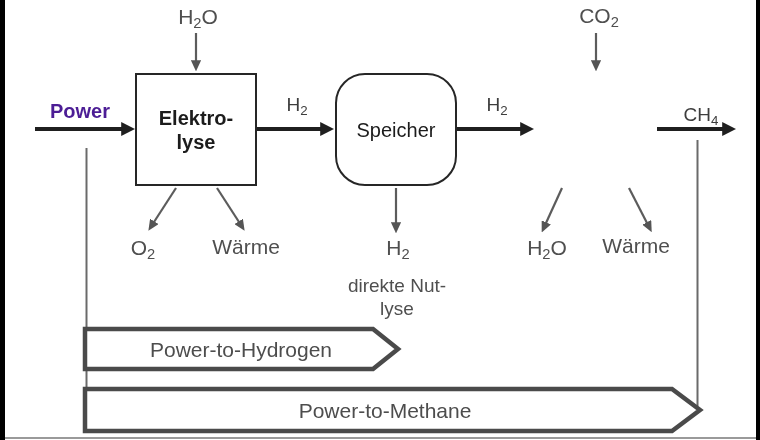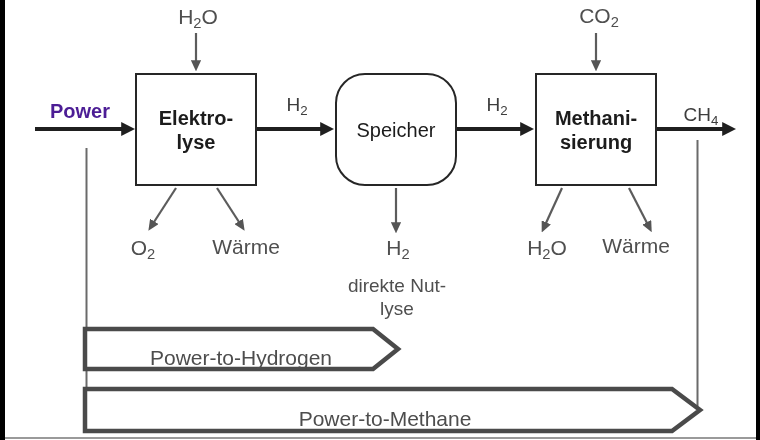--- a/index.html
+++ b/index.html
@@ -41,21 +41,21 @@
   .co2-in-label { left:599px; top:4px; }
   .o2-label        { left:143px; top:236px; }
   .waerme1-label   { left:246px; top:235px; }
   .h2-out-label    { left:398px; top:236px; }
   .direct-use-label{ left:397px; top:274px; font-size:19px; line-height:23px; color:#4f4f4f; }
   .h2o-out-label   { left:547px; top:236px; }
   .waerme2-label   { left:636px; top:234px; }
 
   .banner-label {
     transform:translate(-50%,-50%);
-    font-size:21px; color:#4d4d4d; white-space:nowrap;margin-top:8px;
+    font-size:21px; color:#4d4d4d; white-space:nowrap;
   }
   .p2h-label { left:241px; top:350px; }
   .p2m-label { left:385px; top:411px; }
 </style>
 </head>
 <body>
 
 <div class="stage">
 
   <svg class="wires" width="760" height="440" viewBox="0 0 760 440">
@@ -85,22 +85,20 @@
     <line x1="457" y1="129" x2="521" y2="129" stroke="#1f1f1f" stroke-width="4" marker-end="url(#headBlack)"></line>
     <line x1="657" y1="129" x2="723" y2="129" stroke="#1f1f1f" stroke-width="4" marker-end="url(#headBlack)"></line>
 
     <polygon points="85,329 373,329 398,349 373,369 85,369" fill="#ffffff" stroke="#4a4a4a" stroke-width="4.5" stroke-linejoin="miter"></polygon>
     <polygon points="85,389 672,389 700,410 672,431 85,431" fill="#ffffff" stroke="#4a4a4a" stroke-width="4.5" stroke-linejoin="miter"></polygon>
   </svg>
 
   <div class="box bold electrolysis">Elektro-
 lyse</div>
   <div class="box storage">Speicher</div>
-  <div class="box bold methanation">Methani-
-sierung</div>
 
   <div class="lbl power-label">Power</div>
   <div class="lbl flow-chem h2-label-1"><span>H</span><span class="sub">2</span></div>
   <div class="lbl flow-chem h2-label-2"><span>H</span><span class="sub">2</span></div>
   <div class="lbl flow-chem ch4-label"><span>CH</span><span class="sub">4</span></div>
 
   <div class="lbl io-chem h2o-in-label"><span>H</span><span class="sub">2</span><span>O</span></div>
   <div class="lbl io-chem co2-in-label"><span>CO</span><span class="sub">2</span></div>
 
   <div class="lbl io-chem o2-label"><span>O</span><span class="sub">2</span></div>

